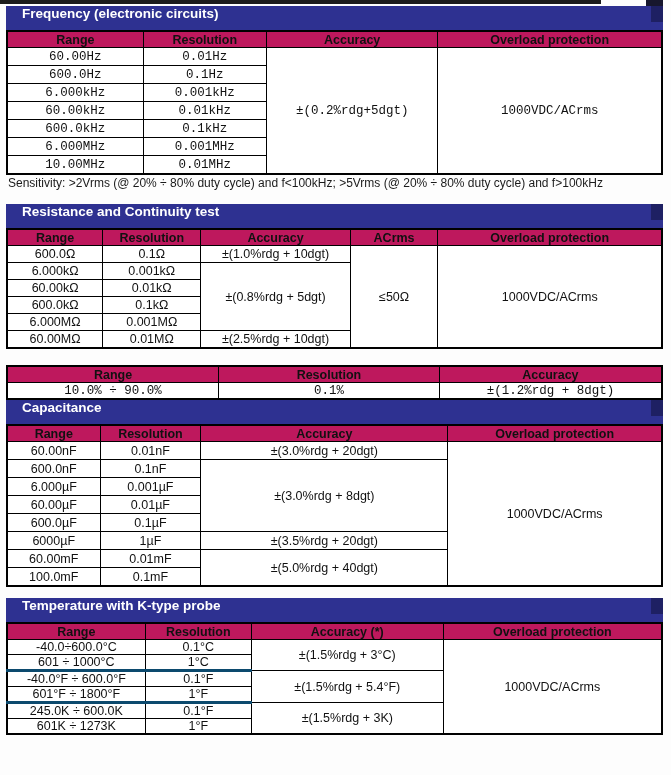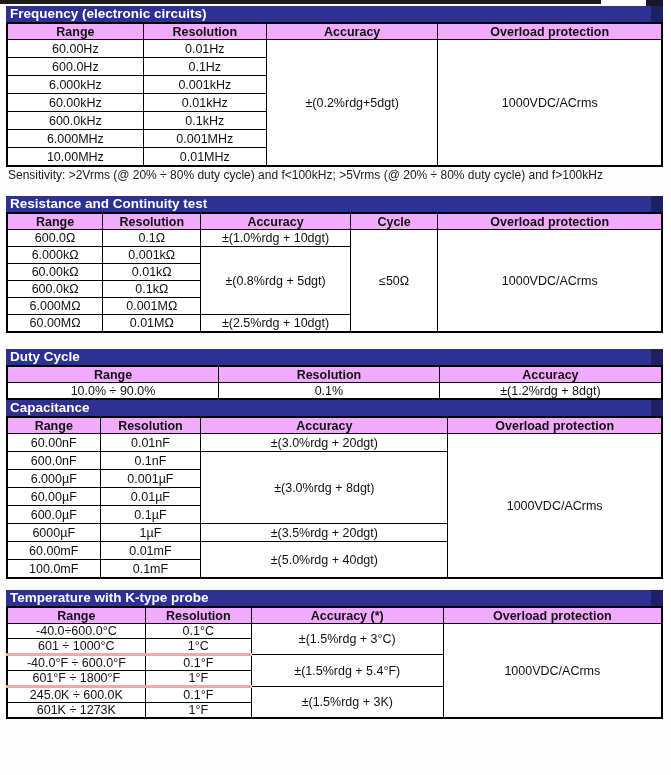--- a/index.html
+++ b/index.html
@@ -13,44 +13,44 @@
 
   .section { margin-left:6px; margin-right:8px; }
   .sec-freq { margin-top:6px; }
   .sec-res  { margin-top:15px;border-radius:20px; }
   .sec-duty { margin-top:16px; }
   .sec-cap  { }
   .sec-temp { margin-top:11px; }
 
   .title-bar {
     background:#2e3191; color:#ffffff; font-weight:bold;
-    font-size:13.5px; line-height:16px; height:16px;
-    padding-left:4px; position:relative;
+    font-size:13.5px; line-height:16px; height:24px;
+    padding-left:16px; position:relative;
   }
   .title-bar .bar-cap {
     position:absolute; right:0; top:0; width:12px; height:16px; background:#1e2063;
   }
 
   table.spec {
     border-collapse:collapse; width:100%; table-layout:fixed;
     border:2px solid #000; background:#fff;
   }
   table.spec th, table.spec td {
     border:1px solid #000; text-align:center; vertical-align:middle;
     padding:0; font-size:12.5px; overflow:hidden; white-space:nowrap;
   }
-  table.spec th { background:#f0abfc; font-weight:bold; height:15px; font-size:12.5px; }
-
-  .t-freq td { height:17px; }
+  table.spec th { background:#be185d; font-weight:bold; height:15px; font-size:12.5px; }
+
+  .t-freq td { height:17px;font-family:Liberation Mono, monospace; }
   .t-res  td { height:16px; }
-  .t-duty td { height:15px; }
+  .t-duty td { height:15px;font-family:Liberation Mono, monospace; }
   .t-cap  td { height:17px; }
   .t-temp td { height:14px; }
 
-  tr.group-sep td { border-bottom:3px solid #fca5a5; }
+  tr.group-sep td { border-bottom:3px solid #0c4a6e; }
 
   .footnote {
     font-size:12px; color:#1a1a1a; margin:2px 0 0 2px; line-height:12px;
   }
 </style>
 </head>
 <body>
 
 <div class="top-strip"></div>
 <div class="top-strip-right"></div>
@@ -122,21 +122,21 @@
         <col style="width:15.0%">
         <col style="width:22.8%">
         <col style="width:13.4%">
         <col style="width:34.2%">
       </colgroup>
     <thead>
       <tr>
         <th>Range</th>
         <th>Resolution</th>
         <th>Accuracy</th>
-        <th>Cycle</th>
+        <th>ACrms</th>
         <th>Overload protection</th>
       </tr>
     </thead>
     <tbody>
       <tr>
         <td>600.0Ω</td>
         <td>0.1Ω</td>
         <td>±(1.0%rdg + 10dgt)</td>
         <td rowspan="6">≤50Ω</td>
         <td rowspan="6">1000VDC/ACrms</td>
@@ -161,24 +161,20 @@
       <tr>
         <td>60.00MΩ</td>
         <td>0.01MΩ</td>
         <td>±(2.5%rdg + 10dgt)</td>
       </tr>
     </tbody>
   </table>
 </div>
 
 <div class="section sec-duty">
-  <div class="title-bar">
-    <span>Duty Cycle</span>
-    <span class="bar-cap"></span>
-  </div>
   <table class="spec t-duty">
     <colgroup>
         <col style="width:32.3%">
         <col style="width:33.7%">
         <col style="width:34.0%">
       </colgroup>
     <thead>
       <tr>
         <th>Range</th>
         <th>Resolution</th>

